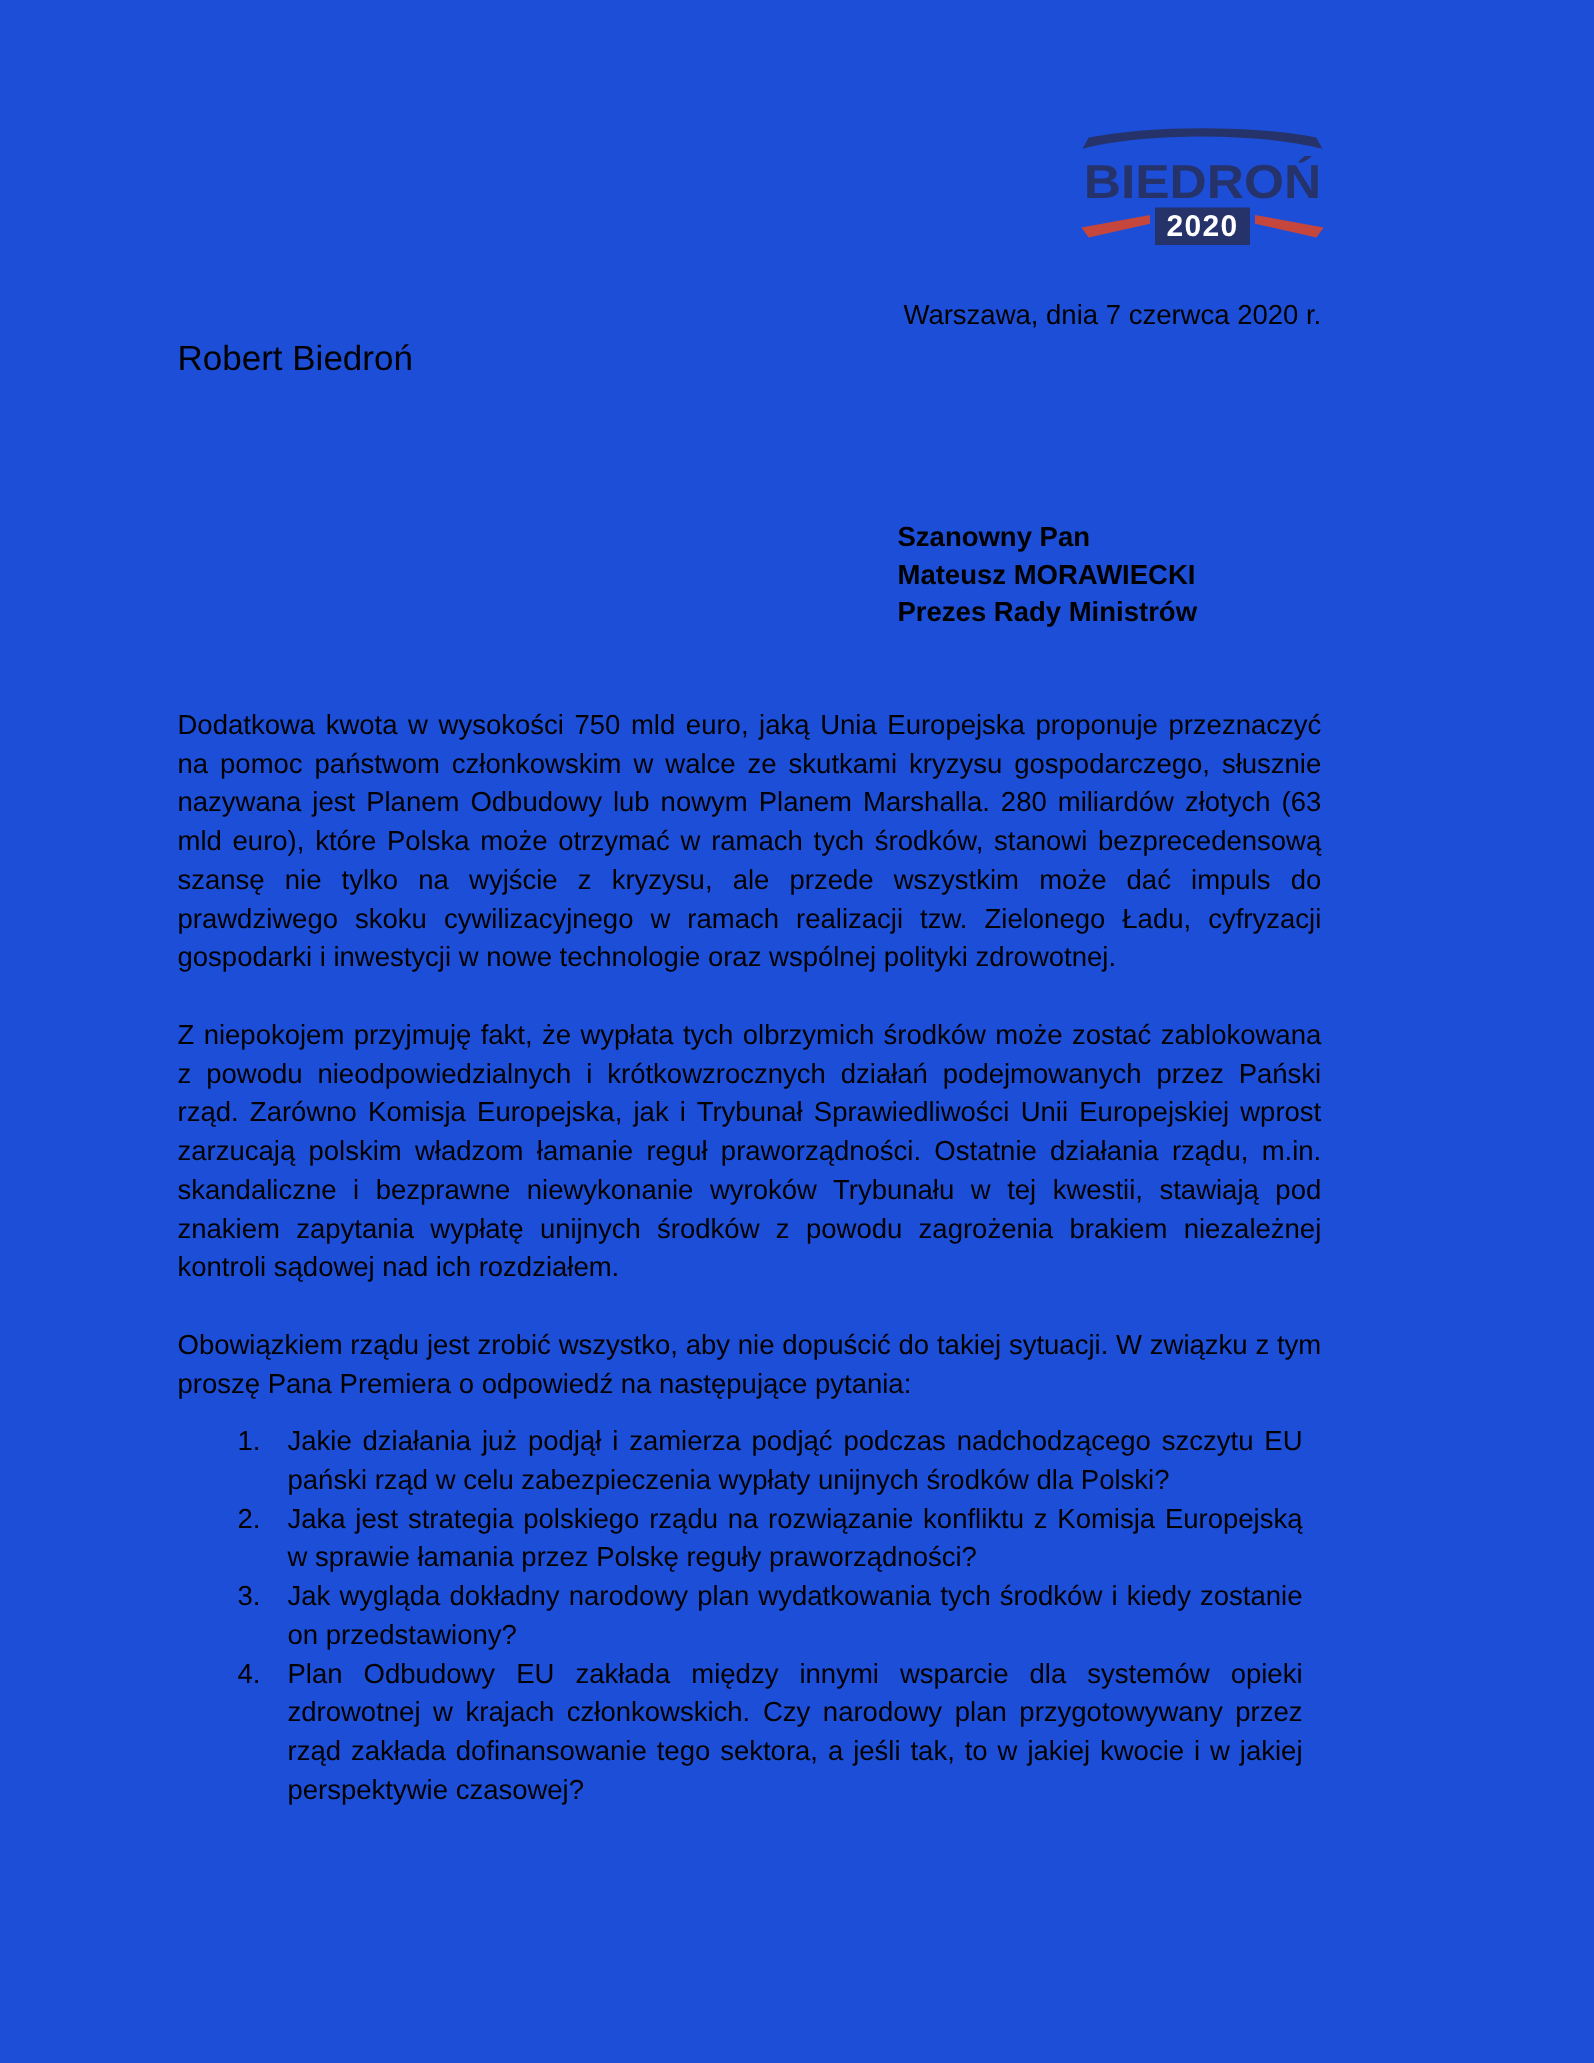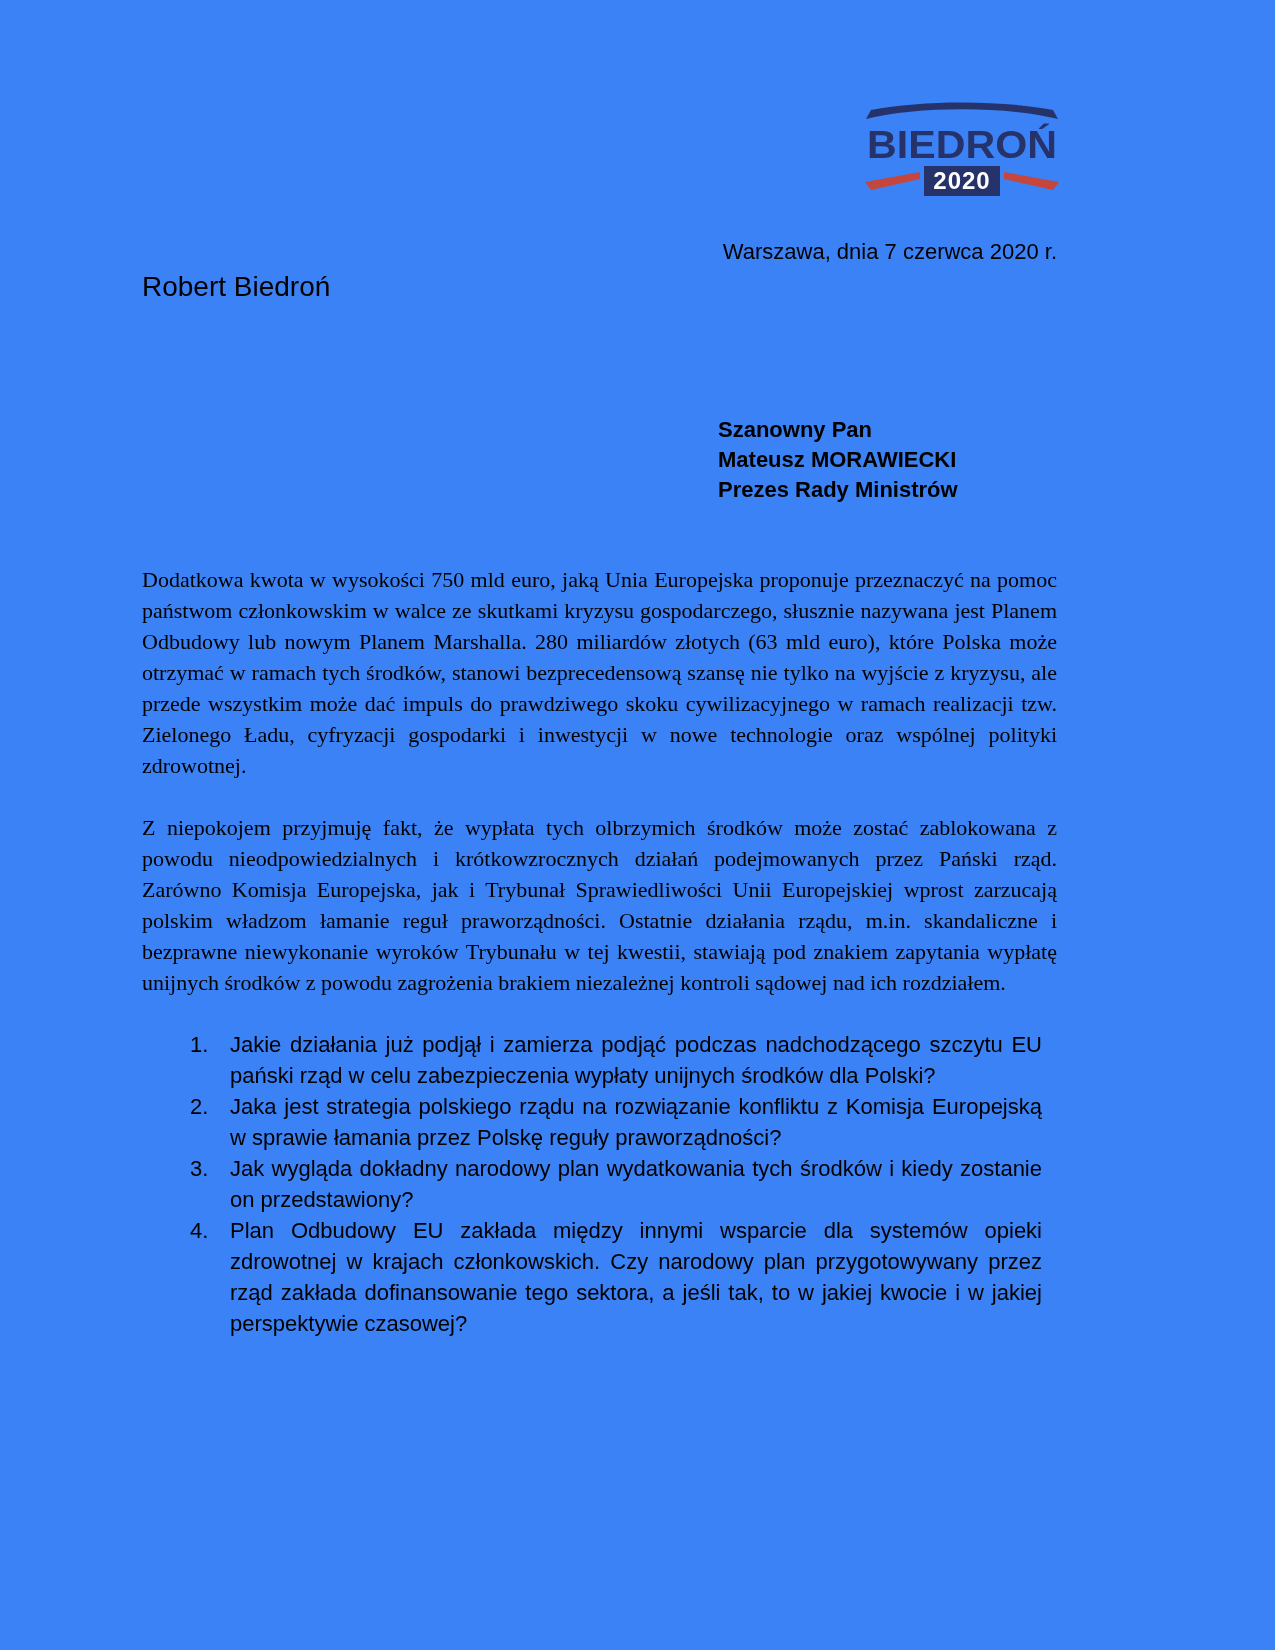--- a/index.html
+++ b/index.html
@@ -1,20 +1,20 @@
 <!DOCTYPE html>
 <html><head>
 <meta charset="utf-8">
 <style>
   html, body { margin: 0; padding: 0; background: #ffffff; }
   .page {
     position: relative;
     width: 1275px;
     height: 1650px;
-    background: #3b82f6;
+    background: #1d4ed8;
     font-family: "Liberation Sans", "DejaVu Sans", sans-serif;
     color: #000000;
     overflow: hidden;
   }
   .logo {
     position: absolute;
     left: 862px;
     top: 98px;
     width: 200px;
     height: 100px;
@@ -60,21 +60,20 @@
     position: absolute;
     left: 142px;
     top: 564px;
     width: 915px;
     font-size: 22px;
     line-height: 31px;
   }
   .body-text p {
     margin: 0 0 31px 0;
     text-align: justify;
-    font-family: Liberation Serif, serif;
   }
   .body-text p.no-gap { margin-bottom: 0; }
   ol.questions {
     list-style: none;
     margin: 15px;
     padding: 0 0 0 73px;
     counter-reset: q;
   }
   ol.questions li {
     counter-increment: q;
@@ -112,20 +111,21 @@
 
   <div class="recipient">
     <div>Szanowny Pan</div>
     <div>Mateusz MORAWIECKI</div>
     <div>Prezes Rady Ministrów</div>
   </div>
 
   <div class="body-text">
     <p>Dodatkowa kwota w wysokości 750 mld euro, jaką Unia Europejska proponuje przeznaczyć na pomoc państwom członkowskim w walce ze skutkami kryzysu gospodarczego, słusznie nazywana jest Planem Odbudowy lub nowym Planem Marshalla. 280 miliardów złotych (63 mld euro), które Polska może otrzymać w ramach tych środków, stanowi bezprecedensową szansę nie tylko na wyjście z kryzysu, ale przede wszystkim może dać impuls do prawdziwego skoku cywilizacyjnego w ramach realizacji tzw. Zielonego Ładu, cyfryzacji gospodarki i inwestycji w nowe technologie oraz wspólnej polityki zdrowotnej.</p>
     <p>Z niepokojem przyjmuję fakt, że wypłata tych olbrzymich środków może zostać zablokowana z powodu nieodpowiedzialnych i krótkowzrocznych działań podejmowanych przez Pański rząd. Zarówno Komisja Europejska, jak i Trybunał Sprawiedliwości Unii Europejskiej wprost zarzucają polskim władzom łamanie reguł praworządności. Ostatnie działania rządu, m.in. skandaliczne i bezprawne niewykonanie wyroków Trybunału w tej kwestii, stawiają pod znakiem zapytania wypłatę unijnych środków z powodu zagrożenia brakiem niezależnej kontroli sądowej nad ich rozdziałem.</p>
+    <p class="no-gap">Obowiązkiem rządu jest zrobić wszystko, aby nie dopuścić do takiej sytuacji. W związku z tym proszę Pana Premiera o odpowiedź na następujące pytania:</p>
     <ol class="questions">
       <li>Jakie działania już podjął i zamierza podjąć podczas nadchodzącego szczytu EU pański rząd w celu zabezpieczenia wypłaty unijnych środków dla Polski?</li>
       <li>Jaka jest strategia polskiego rządu na rozwiązanie konfliktu z Komisja Europejską w sprawie łamania przez Polskę reguły praworządności?</li>
       <li>Jak wygląda dokładny narodowy plan wydatkowania tych środków i kiedy zostanie on przedstawiony?</li>
       <li>Plan Odbudowy EU zakłada między innymi wsparcie dla systemów opieki zdrowotnej w krajach członkowskich. Czy narodowy plan przygotowywany przez rząd zakłada dofinansowanie tego sektora, a jeśli tak, to w jakiej kwocie i w jakiej perspektywie czasowej?</li>
     </ol>
   </div>
 
 </div>
 

